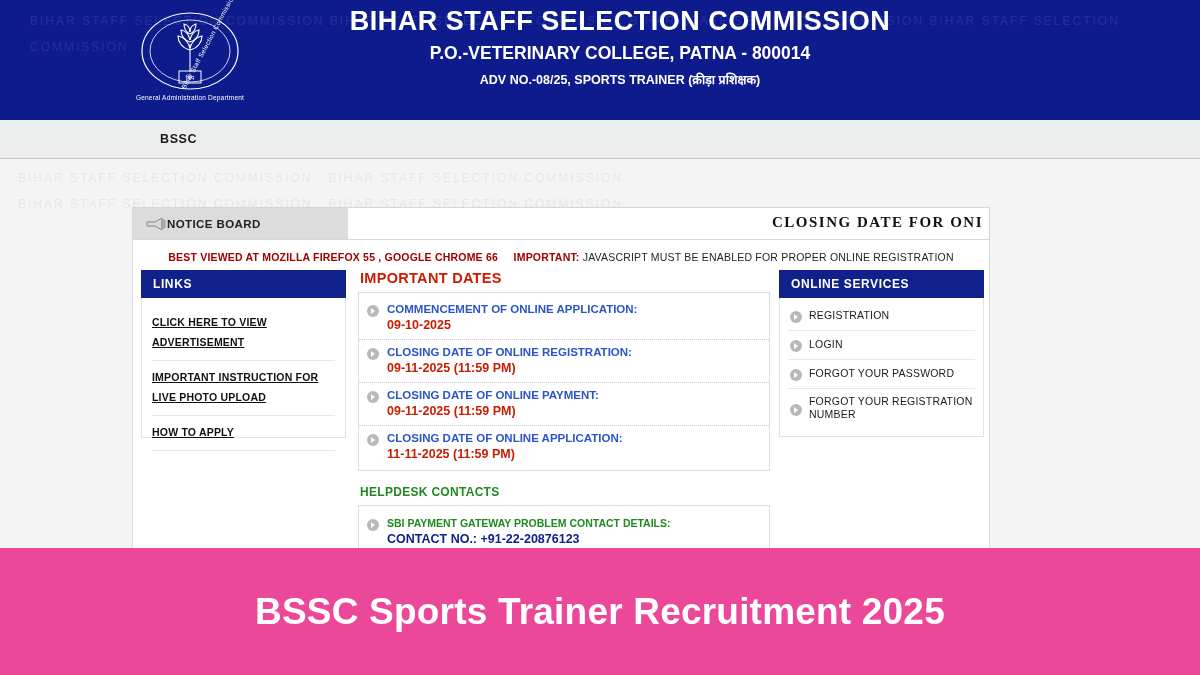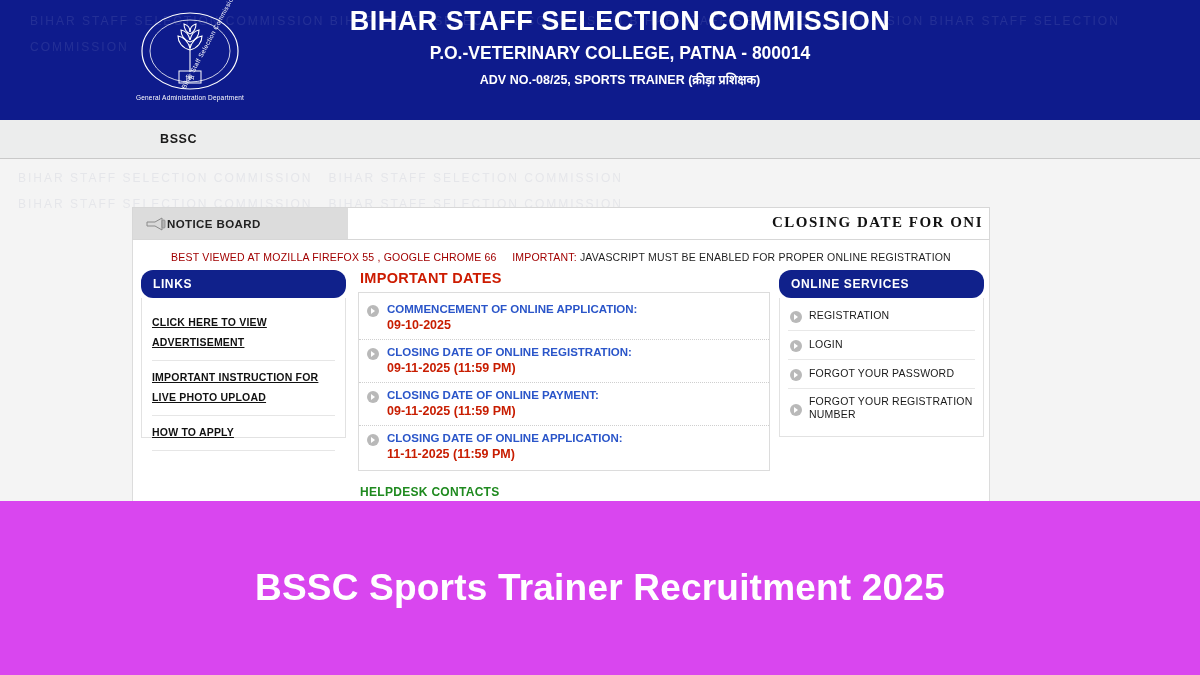--- a/index.html
+++ b/index.html
@@ -191,21 +191,21 @@
     box-sizing: border-box;
     overflow: hidden;
   }
   .best-viewed {
     text-align: center;
     font-size: 10.5px;
     padding-top: 11px;
     letter-spacing: .2px;
     color: #a10000;
   }
-  .best-viewed .imp { color: #a10000; font-weight: normal; }
+  .best-viewed .imp { color: #a10000; font-weight: bold; }
   .best-viewed .note { color: #1f1f1f; }
 
   .columns {
     position: relative;
     margin-top: 7px;
     height: 270px;
   }
 
   
   .col-left {
@@ -214,21 +214,20 @@
     top: 0;
     width: 205px;
   }
   .box-head {
     background: #10218b;
     color: #ffffff;
     font-size: 12px;
     font-weight: bold;
     letter-spacing: .6px;
     padding: 7px 12px;
-    border-radius: 12px;
   }
   .links-body {
     border: 1px solid #e2e2e2;
     border-top: none;
     padding: 8px 10px 12px 10px;
     height: 140px;
     box-sizing: border-box;
   }
   .link-item {
     font-size: 10.5px;
@@ -339,22 +338,22 @@
     color: #1a1a1a;
     line-height: 13px;
     letter-spacing: .2px;
   }
 
   
   .caption-bar {
     position: absolute;
     left: 0; bottom: 0;
     width: 1200px;
-    height: 174px;
-    background: #d946ef;
+    height: 127px;
+    background: #ec4899;
     display: flex;
     align-items: center;
     justify-content: center;
   }
   .caption-bar .txt {
     color: #ffffff;
     font-size: 37px;
     font-weight: bold;
     letter-spacing: .2px;
   }

